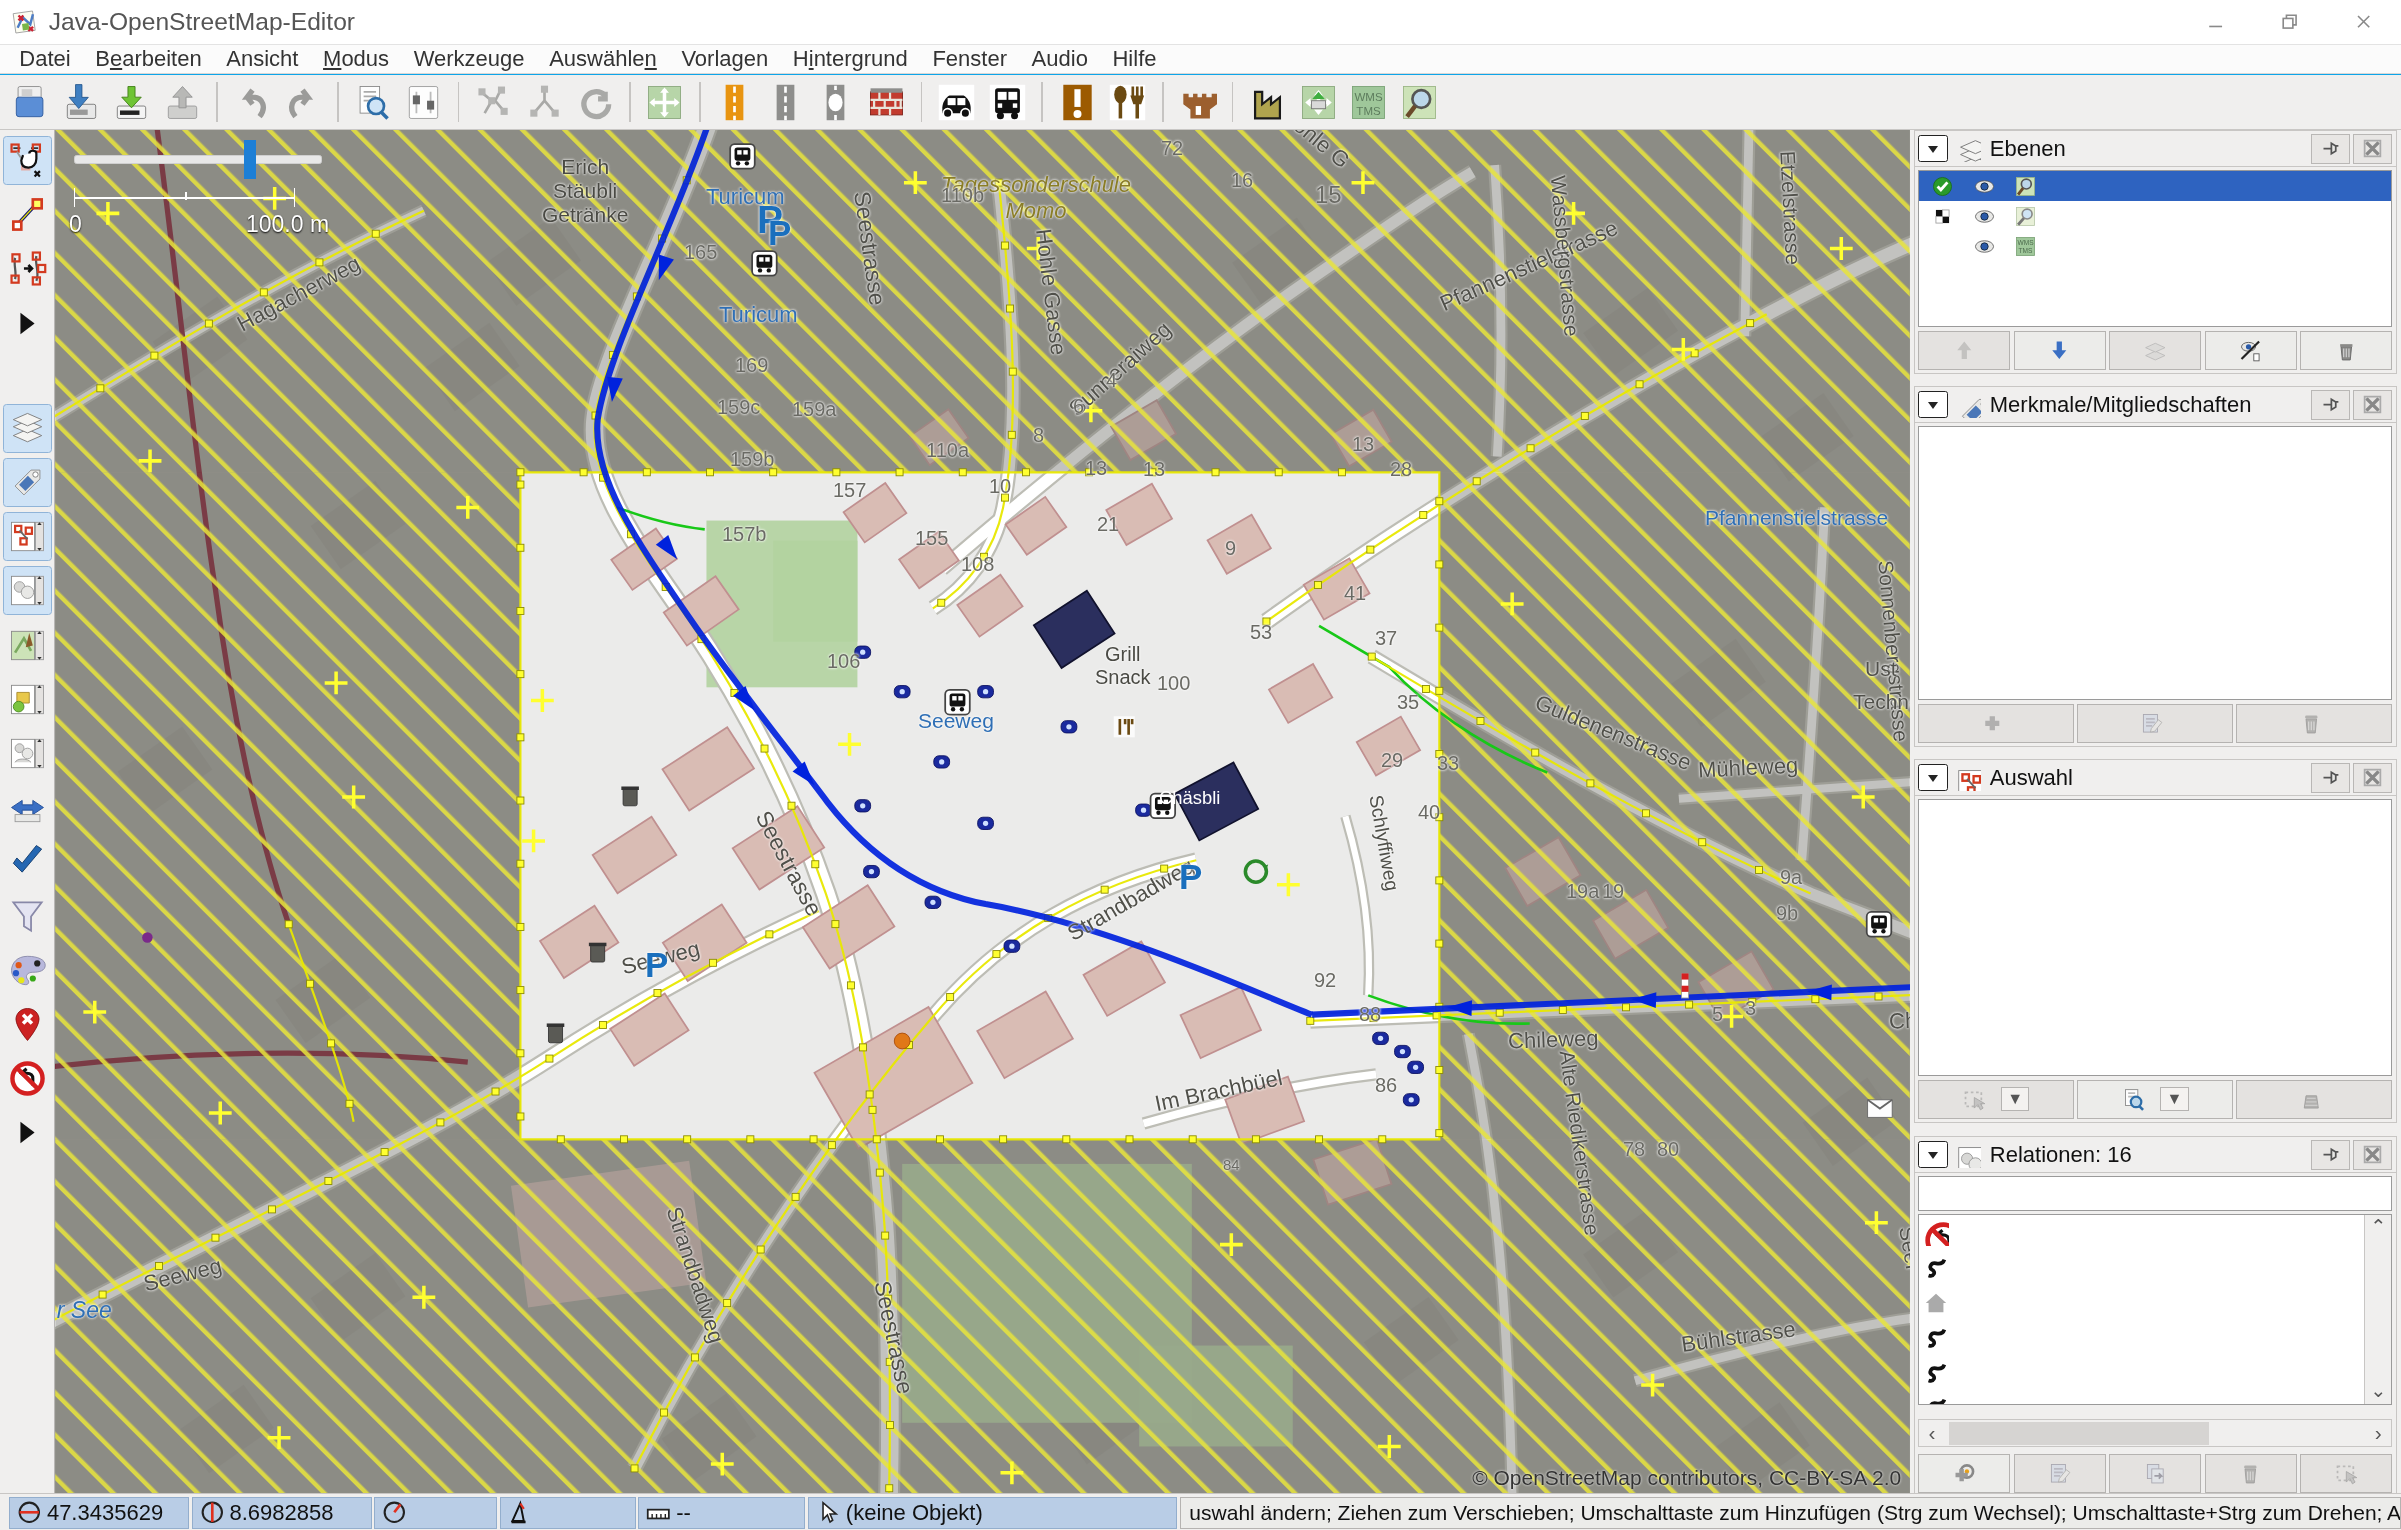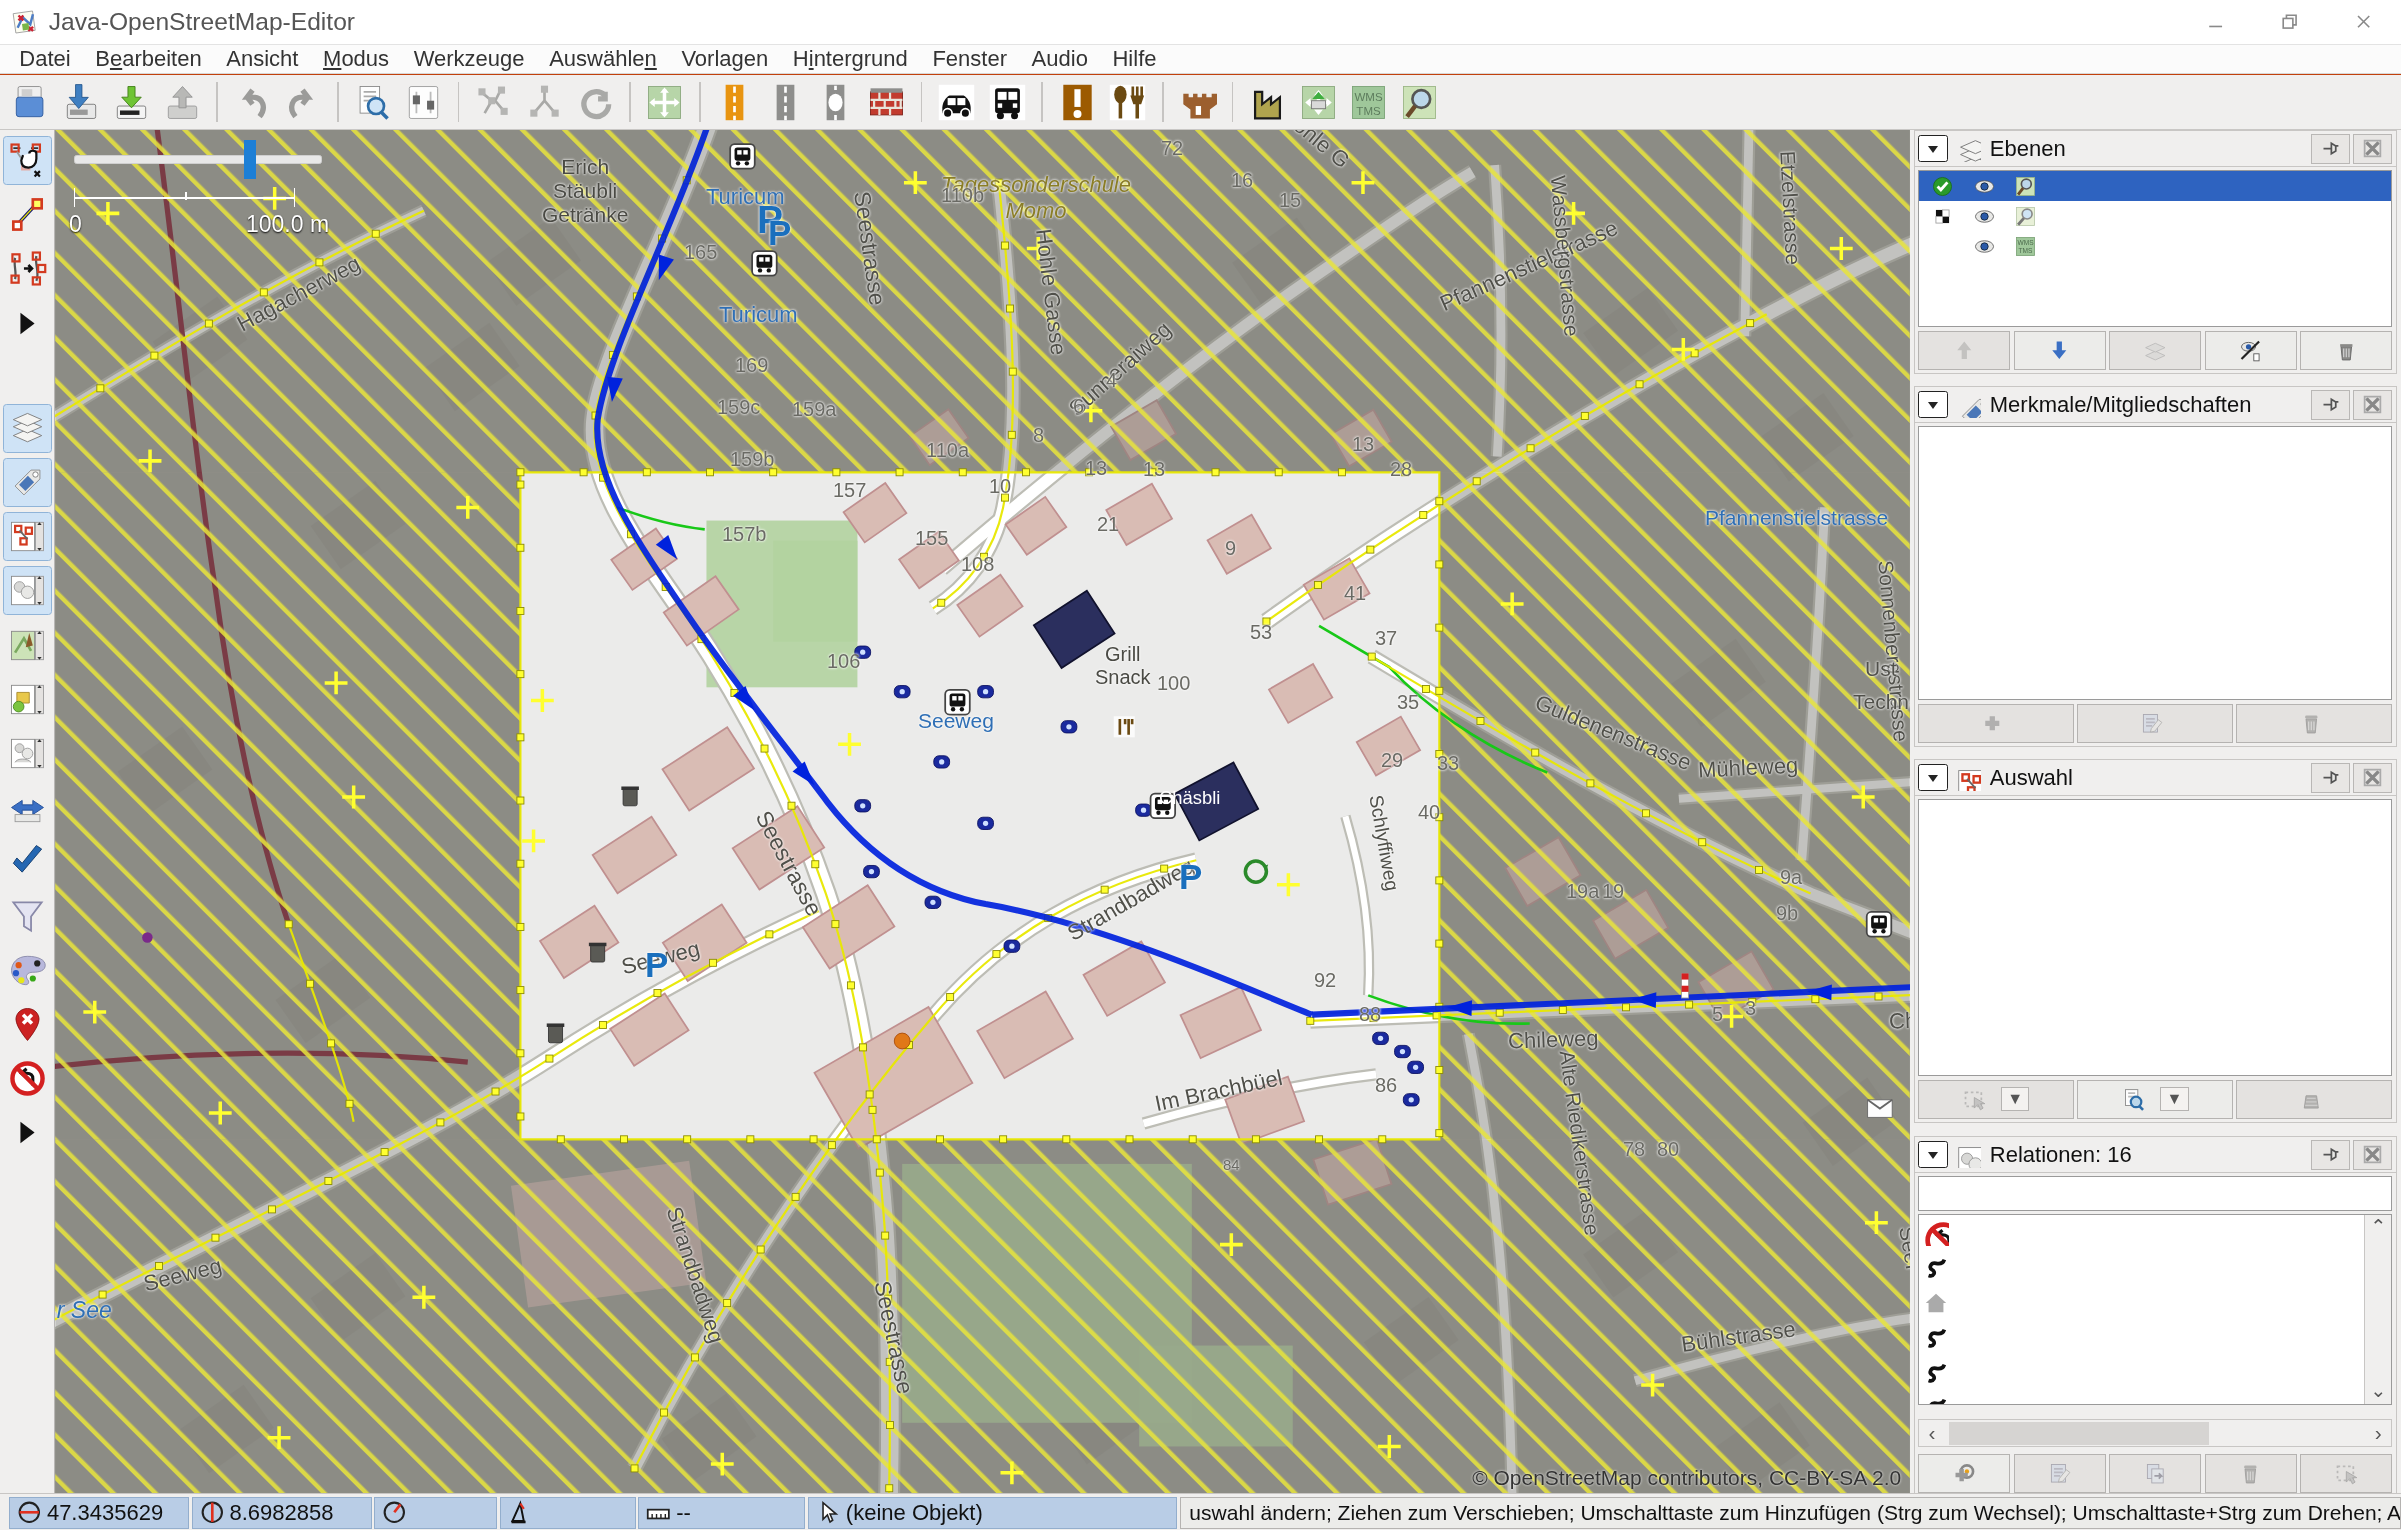--- a/index.html
+++ b/index.html
@@ -1,16 +1,16 @@
 <!DOCTYPE html>
 <html style="font-size:14px"><head>
 <meta charset="utf-8">
 <style>
   html,body{margin:0;padding:0;background:#888;}
-  #app{position:relative;width:2401px;height:1531px;background:#c2410c;font-family:"Liberation Sans",sans-serif;overflow:hidden;user-select:none;}
+  #app{position:relative;width:2401px;height:1531px;background:#0ea5e9;font-family:"Liberation Sans",sans-serif;overflow:hidden;user-select:none;}
   
   #titlebar{position:absolute;left:0;top:0;width:100%;height:44px;background:#ffffff;border-bottom:0.9px solid #e3e3e3;display:flex;align-items:center;}
   #titlebar .appicon{width:26px;height:26px;margin:0 10.5px 0 12.3px;}
   #titlebar .title{font-size:24.6px;color:#555;}
   #win-controls{position:absolute;right:0;top:0;height:44px;display:flex;}
   .winbtn{width:74px;height:44px;display:flex;align-items:center;justify-content:center;color:#888;font-size:24.6px;}
   .winbtn svg{width:19.3px;height:19.3px;stroke:#8a8a8a;stroke-width:2;fill:none;}
   
   #menubar{position:absolute;left:0;top:45px;width:100%;height:29px;background:#fbfbfb;border-bottom:0.9px solid #d9d7d5;display:flex;align-items:center;padding-left:7px;box-sizing:border-box;}
   .menu-item{font-size:22px;color:#333;padding:0 12.3px;height:100%;display:flex;align-items:center;}
@@ -888,21 +888,21 @@
 Snack</div>
         <div class="maplabel" style="left: 1104px; top: 657px; font-size: 18.4px; color: rgb(255, 255, 255); transform: rotate(0deg); text-shadow: none;">Chäsbli</div>
         <div class="maplabel" style="left: 1.8px; top: 1167px; font-size: 23px; color: rgb(47, 111, 181); transform: rotate(0deg); font-style: italic;">r See</div>
         <div class="maplabel" style="left: 1810px; top: 527px; font-size: 21px; color: rgb(80, 80, 74); transform: rotate(0deg);">Ust</div>
         <div class="maplabel" style="left: 1798px; top: 560px; font-size: 21px; color: rgb(80, 80, 74); transform: rotate(0deg);">Techno</div>
         <div class="maplabel" style="left: 1833px; top: 1106px; font-size: 21px; color: rgb(80, 80, 74); transform: rotate(80deg);">Seef</div>
         <div class="maplabel" style="left: 886px; top: 54px; font-size: 20px; color: rgb(106, 106, 100); transform: rotate(0deg);">110b</div>
         <div class="maplabel" style="left: 871px; top: 309px; font-size: 20px; color: rgb(106, 106, 100); transform: rotate(0deg);">110a</div>
         <div class="maplabel" style="left: 906px; top: 423px; font-size: 20px; color: rgb(106, 106, 100); transform: rotate(0deg);">108</div>
         <div class="maplabel" style="left: 772px; top: 520px; font-size: 20px; color: rgb(106, 106, 100); transform: rotate(0deg);">106</div>
-        <div class="maplabel" style="left: 1224px; top: 51px; font-size: 20px; color: rgb(106, 106, 100); transform: rotate(0deg); margin-top: 8px;">15</div>
+        <div class="maplabel" style="left: 1260px; top: 51px; font-size: 24px; color: rgb(106, 106, 100); transform: rotate(0deg);">15</div>
         <div class="maplabel" style="left: 1297px; top: 303px; font-size: 20px; color: rgb(106, 106, 100); transform: rotate(0deg);">13</div>
         <div class="maplabel" style="left: 860px; top: 397px; font-size: 20px; color: rgb(106, 106, 100); transform: rotate(0deg);">155</div>
         <div class="maplabel" style="left: 778px; top: 349px; font-size: 20px; color: rgb(106, 106, 100); transform: rotate(0deg);">157</div>
         <div class="maplabel" style="left: 667px; top: 393px; font-size: 20px; color: rgb(106, 106, 100); transform: rotate(0deg);">157b</div>
         <div class="maplabel" style="left: 662px; top: 266px; font-size: 20px; color: rgb(106, 106, 100); transform: rotate(0deg);">159c</div>
         <div class="maplabel" style="left: 737px; top: 268px; font-size: 20px; color: rgb(106, 106, 100); transform: rotate(0deg);">159a</div>
         <div class="maplabel" style="left: 675px; top: 318px; font-size: 20px; color: rgb(106, 106, 100); transform: rotate(0deg);">159b</div>
         <div class="maplabel" style="left: 680px; top: 224px; font-size: 20px; color: rgb(106, 106, 100); transform: rotate(0deg);">169</div>
         <div class="maplabel" style="left: 629px; top: 111px; font-size: 20px; color: rgb(106, 106, 100); transform: rotate(0deg);">165</div>
         <div class="maplabel" style="left: 1042px; top: 383px; font-size: 20px; color: rgb(106, 106, 100); transform: rotate(0deg);">21</div>

